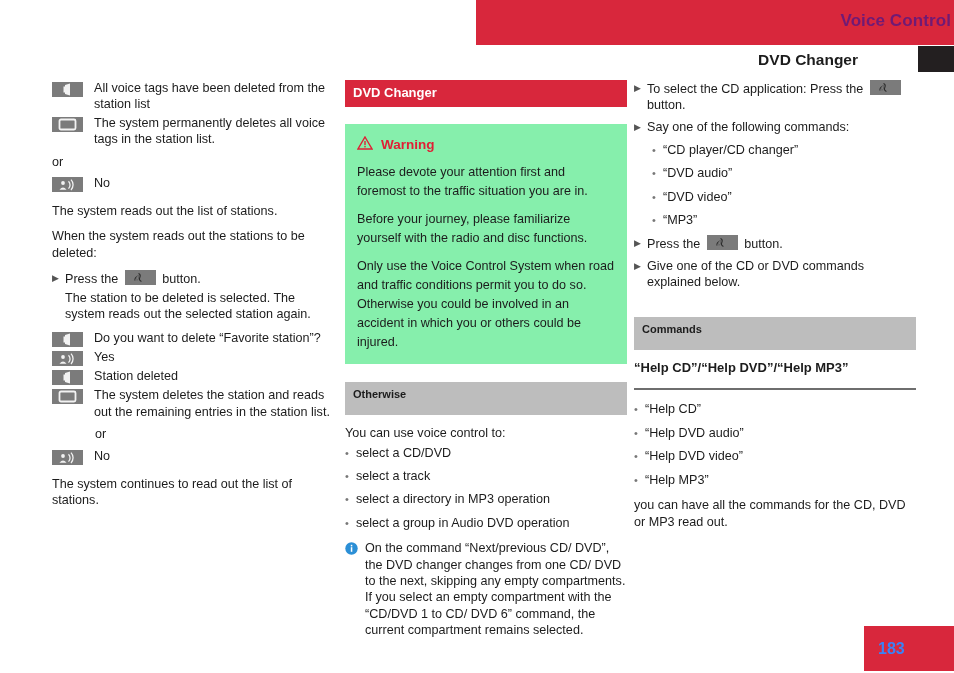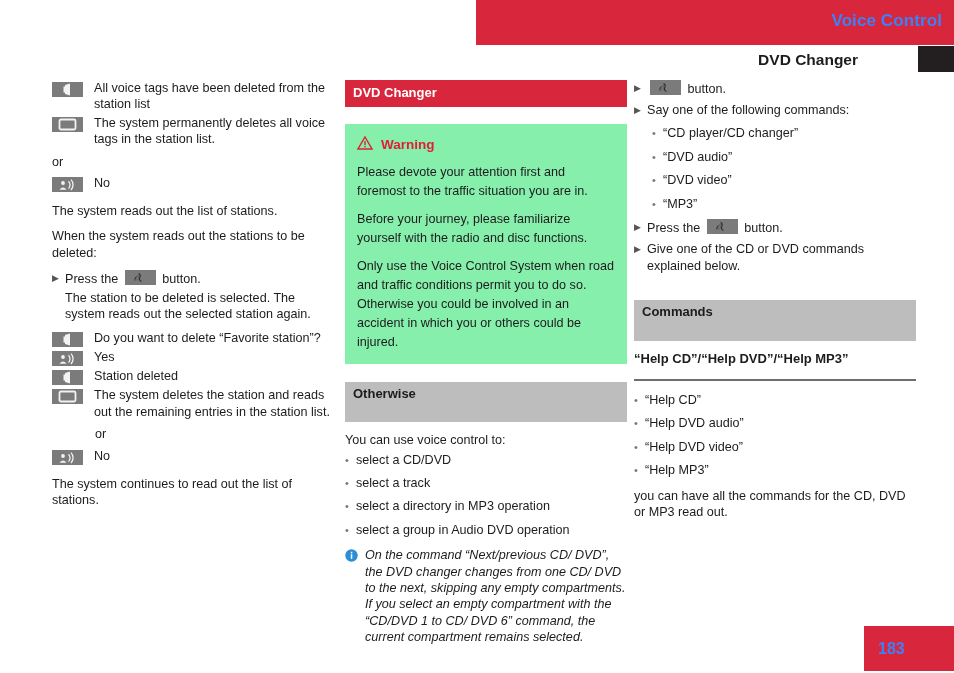--- a/index.html
+++ b/index.html
@@ -20,25 +20,25 @@
   .header-band {
     position: absolute;
     left: 476px;
     top: 0;
     width: 478px;
     height: 45px;
     background: #d8273c;
   }
   .header-title {
     position: absolute;
-    right: 12px;
+    right: 3px;
     top: 11px;
     font-size: 17px;
     font-weight: bold;
-    color: #3b82f6;
+    color: #701a75;
     letter-spacing: 0.1px;
     white-space: nowrap;
   }
   .subheader-title {
     position: absolute;
     right: 96px;
     top: 51px;
     font-size: 15.5px;
     font-weight: bold;
     color: #1c1c1c;
@@ -144,22 +144,22 @@
     color: #ffffff;
     font-weight: bold;
     font-size: 13px;
     padding: 5px 8px 6px 8px;
     margin-bottom: 17px;
   }
   .bar-grey {
     background: #bdbdbd;
     color: #1c1c1c;
     font-weight: bold;
-    font-size: 13px;
-    padding: 4px 8px 20px 8px;
+    font-size: 11px;
+    padding: 4px 8px 13px 8px;
     margin-bottom: 10px;
   }
 
   
   .warn-box {
     background: #86efac;
     padding: 12px 12px 12px 12px;
     margin-bottom: 18px;
   }
   .warn-head {
@@ -176,21 +176,21 @@
     line-height: 19px;
   }
   .warn-box p:last-child { margin-bottom: 0; }
 
   
   .note {
     display: flex;
     margin-top: 9px;
   }
   .note .icon { flex: 0 0 auto; margin-top: 2px; }
-  .note .body { flex: 1; padding-left: 7px; font-style: italic; }
+  .note .body { flex: 1; padding-left: 7px; }
 
   
   .sub-head {
     font-weight: bold;
     font-size: 13px;
     border-bottom: 2px solid #6e6e6e;
     padding-bottom: 12px;
     margin-bottom: 11px;
   }
 
@@ -393,20 +393,21 @@
     </span>
     <span class="body">On the command “Next/previous CD/ DVD”, the DVD changer changes from one CD/ DVD to the next, skipping any empty compartments. If you select an empty compartment with the “CD/DVD 1 to CD/ DVD 6” command, the current compartment remains selected.</span>
   </div>
 </div>
 
 <div class="col col-right">
 
   <div class="arrow-item">
     <span class="bullet">▶</span>
     <span class="body">
+      <span>To select the CD application: Press the</span>
       <span class="badge-inline">
         <svg width="31" height="15" viewBox="0 0 31 15">
           <rect x="0" y="0" width="31" height="15" fill="#7b7b7b"></rect>
           <text x="9" y="11" font-family="'Liberation Serif',serif" font-size="8" fill="#2a2a2a">𝒪</text>
           <path d="M13.5 3.4 q2.6 1.2 1.3 4 q-1.3 2.8 1.6 4" fill="none" stroke="#2a2a2a" stroke-width="1.1"></path>
         </svg>
       </span>
       <span>button.</span>
     </span>
   </div>

